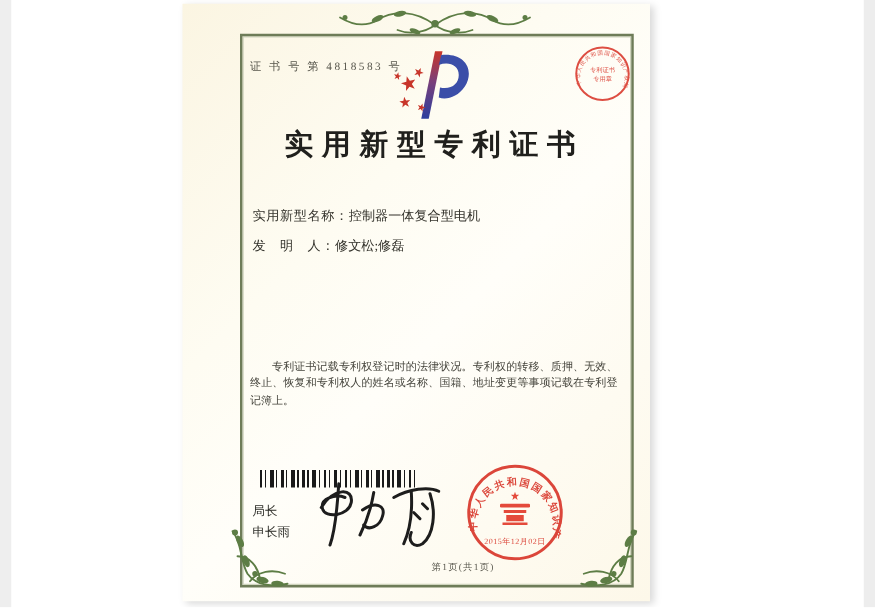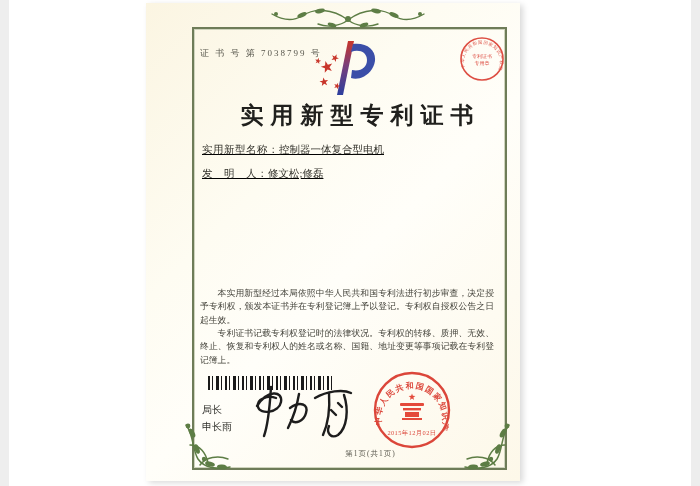--- a/index.html
+++ b/index.html
@@ -20,23 +20,23 @@
   .corner-deco{position:absolute;width:56px;height:58px;}
   .corner-deco.bl{left:34px;top:412px;}
   .corner-deco.br{left:313px;top:412px;transform:scaleX(-1);}
 
   .cert-no{position:absolute;left:54px;top:44px;font-size:9px;letter-spacing:2px;
            color:#57564c;}
 
   .logo{position:absolute;left:166px;top:37px;width:66px;height:56px;}
 
   .title{position:absolute;left:46px;top:97px;width:311px;text-align:center;
-         font-size:23px;font-weight:bold;color:#20201d;letter-spacing:7px;white-space:nowrap;margin-left:13px;}
-
-  .fields{position:absolute;left:56px;top:140px;width:290px;text-decoration:underline;}
+         font-size:23px;font-weight:bold;color:#20201d;letter-spacing:7px;white-space:nowrap;}
+
+  .fields{position:absolute;left:56px;top:163px;width:290px;}
   .field-row{height:24px;font-size:10.5px;color:#34332c;white-space:nowrap;}
   .field-row .lbl{letter-spacing:0.5px;}
 
   .paras{position:absolute;left:54px;top:284px;width:294px;font-size:8.8px;
          line-height:1.52;color:#45443c;text-align:justify;}
   .paras p{margin:0;text-indent:2em;}
 
   .barcode{position:absolute;left:62px;top:373px;width:124px;height:14px;
     background:
       repeating-linear-gradient(90deg,
@@ -80,21 +80,21 @@
         <ellipse cx="132" cy="11" rx="5" ry="2.2" transform="rotate(25 132 11)"></ellipse>
         <ellipse cx="114" cy="7" rx="5" ry="2.2" transform="rotate(12 114 7)"></ellipse>
         <ellipse cx="70" cy="21" rx="4.5" ry="2" transform="rotate(20 70 21)"></ellipse>
         <ellipse cx="102" cy="21" rx="4.5" ry="2" transform="rotate(-20 102 21)"></ellipse>
         <circle cx="86" cy="15" r="3"></circle>
         <circle cx="14" cy="10" r="2"></circle>
           <circle cx="158" cy="10" r="2"></circle>
       </g>
     </svg>
 
-    <div class="cert-no">证 书 号 第 7038799 号</div>
+    <div class="cert-no">证 书 号 第 4818583 号</div>
 
     <svg class="logo" viewBox="0 0 66 56">
       <defs>
         <linearGradient id="barGrad" x1="0" y1="0" x2="0" y2="1">
           <stop offset="0" stop-color="#c8352a"></stop>
           <stop offset="0.45" stop-color="#7a3f7a"></stop>
           <stop offset="1" stop-color="#2c3f9e"></stop>
         </linearGradient>
       </defs>
       <polygon points="36,1 42,1 31,55 25,55" fill="url(#barGrad)"></polygon>
@@ -113,21 +113,20 @@
     <div class="fields">
       <div class="field-row">
         <span class="lbl">实用新型名称：</span><span>控制器一体复合型电机</span>
       </div>
       <div class="field-row">
         <span class="lbl">发　明　人：</span><span>修文松;修磊</span>
       </div>
     </div>
 
     <div class="paras">
-      <p>本实用新型经过本局依照中华人民共和国专利法进行初步审查，决定授予专利权，颁发本证书并在专利登记簿上予以登记。专利权自授权公告之日起生效。</p>
       <p>专利证书记载专利权登记时的法律状况。专利权的转移、质押、无效、终止、恢复和专利权人的姓名或名称、国籍、地址变更等事项记载在专利登记簿上。</p>
     </div>
 
     <div class="barcode"></div>
 
     <div class="exec">
       <div>局长</div>
       <div>申长雨</div>
     </div>
 

